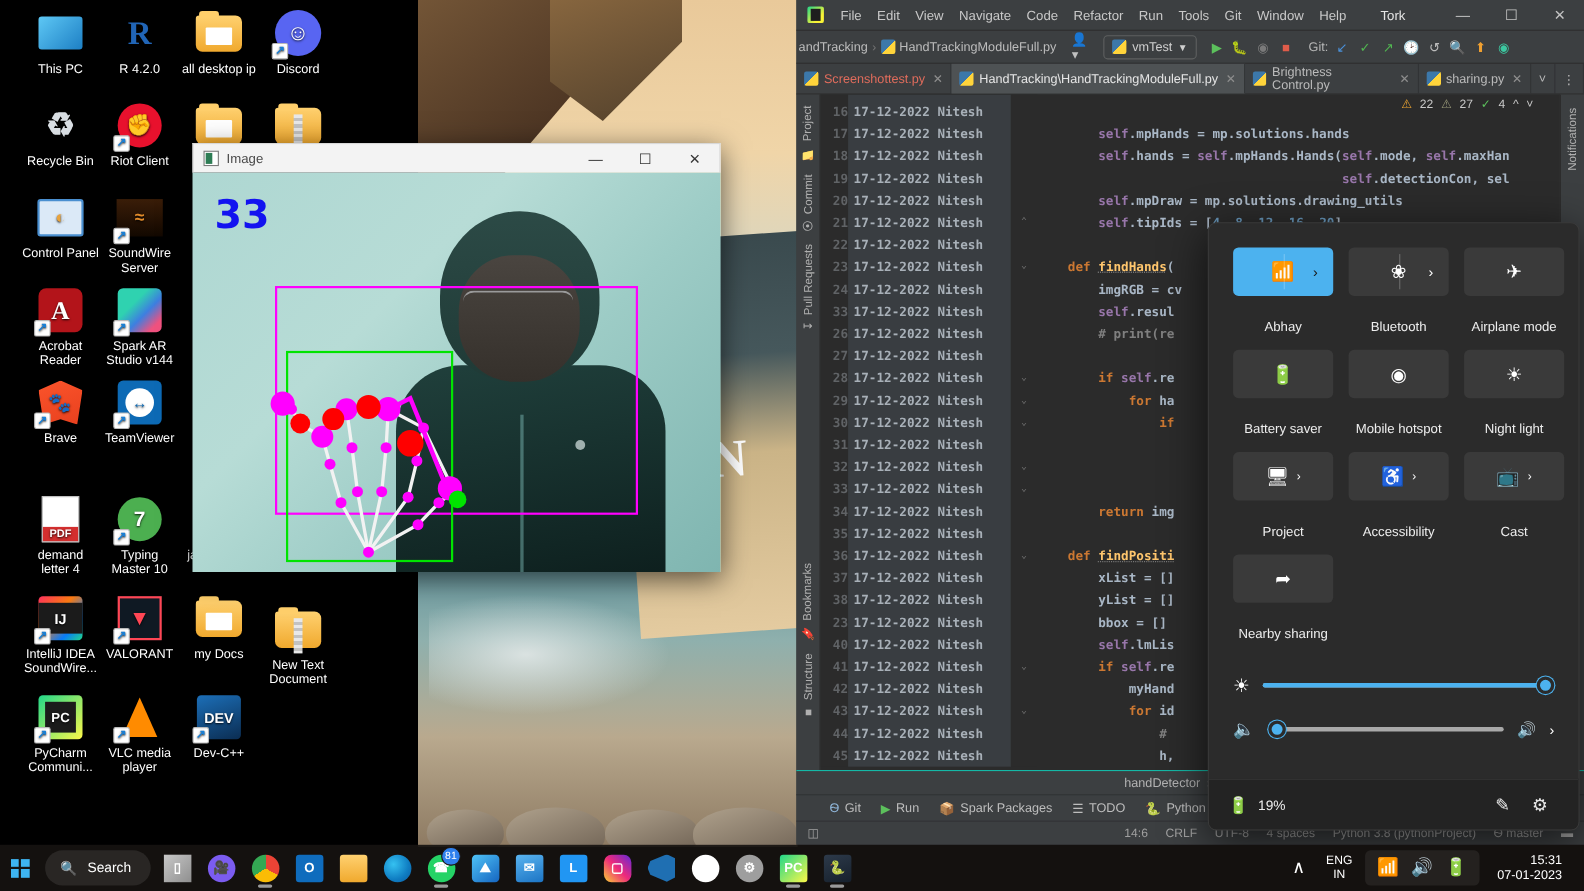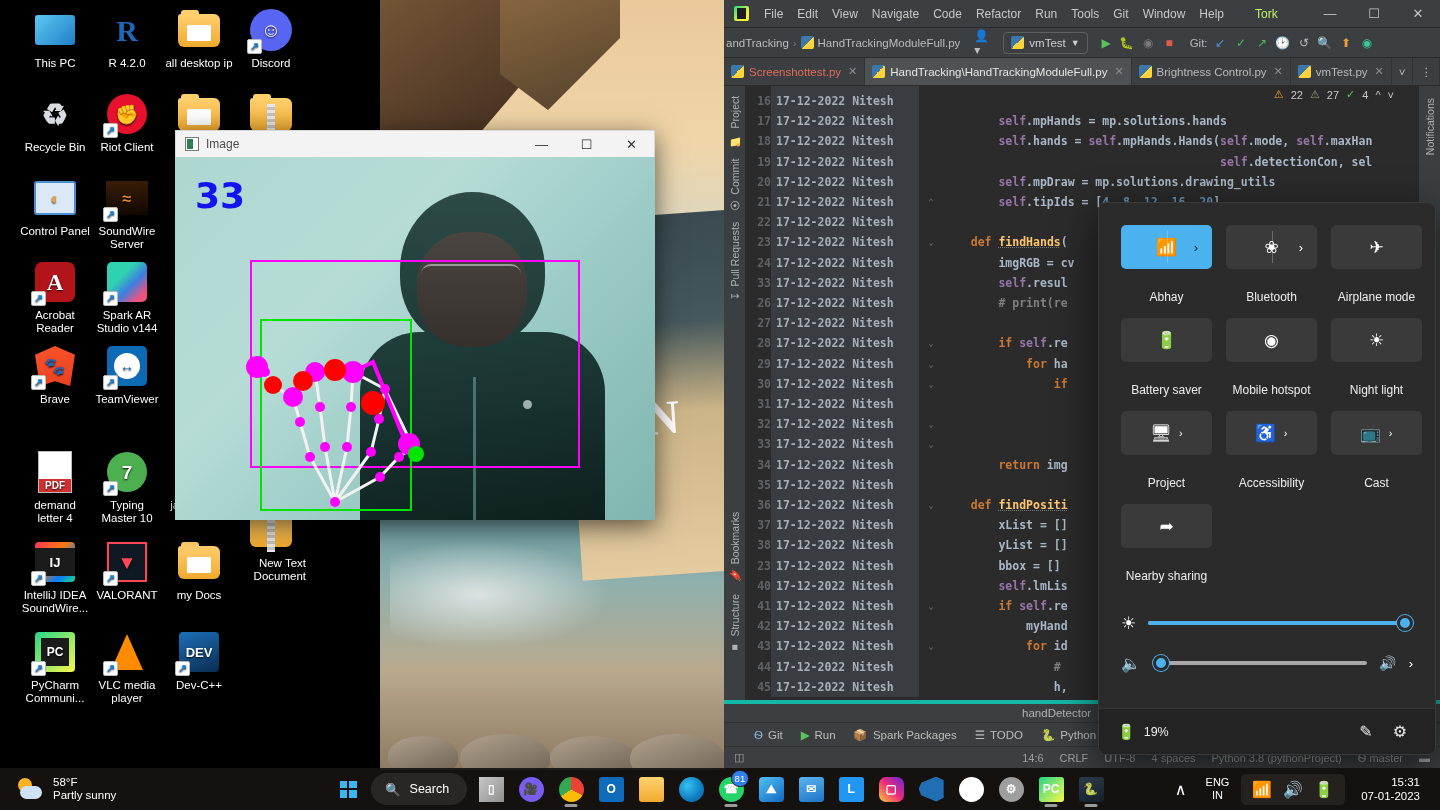--- a/index.html
+++ b/index.html
@@ -117,21 +117,21 @@
     background:#3c3f41; color:#bbb; font-size:12px;
     display:flex; flex-direction:column;
   }
   #pc-titlebar {
     height:28px; background:#3c3f41; display:flex; align-items:center;
     border-bottom:1px solid #2b2b2b; flex:0 0 28px;
   }
   #pc-logo{width:15px;height:15px;margin:0 8px 0 10px;background:linear-gradient(135deg,#21d789,#f9f336 70%);border-radius:2px;position:relative;}
   #pc-logo:after{content:"";position:absolute;left:3px;top:2px;width:9px;height:11px;background:#1e1e1e;}
   .menu-item { padding:0 7px; color:#c8c8c8; font-size:12px; line-height:28px; }
-  #pc-projname{ color:#bef264; margin-left:24px; font-size:12px; }
+  #pc-projname{ color:#e5e5e5; margin-left:24px; font-size:12px; }
   .pc-wbtn{width:44px;height:28px;display:flex;align-items:center;justify-content:center;color:#c5c5c5;font-size:13px;}
 
   #pc-navbar {
     height:30px; background:#3c3f41; display:flex; align-items:center;
     padding-left:2px; gap:4px; flex:0 0 30px; border-bottom:1px solid #2b2b2b;
   }
   .crumb{color:#bcbcbc;font-size:11.5px;display:flex;align-items:center;gap:4px;}
   .pyfile-ico{width:13px;height:13px;border-radius:2px;background:linear-gradient(135deg,#3c78aa 50%,#ffd43b 50%);}
   .sep{color:#777;font-size:11px;}
   #runconfig{
@@ -176,21 +176,21 @@
     width:148px;color:#a8b0b8;background:#393d41;padding:5px 0 0 5px;
     white-space:nowrap;font-size:11.5px;
   }
   #gutter-fold{width:24px;background:#2b2b2b;padding-top:5px;color:#6a6a6a;text-align:center;font-size:9px;}
   #code-text{padding-top:5px;white-space:pre;color:#a9b7c6;flex:1;}
   .k{color:#cc7832;} .n{color:#6897bb;} .c{color:#808080;}
   .f{color:#ffc66d;} .v{color:#9876aa;}
   .u{text-decoration:underline;text-decoration-style:dotted;text-decoration-color:#777;}
 
   #pc-bottom{flex:0 0 auto;background:#3c3f41;}
-  #breadcrumb-row{height:22px;display:flex;align-items:center;justify-content:center;gap:6px;font-size:11.5px;color:#b3b3b3;border-top:4px solid #14b8a6;}
+  #breadcrumb-row{height:22px;display:flex;align-items:center;justify-content:center;gap:6px;font-size:11.5px;color:#b3b3b3;border-top:1px solid #14b8a6;}
   #toolwin-row{height:24px;display:flex;align-items:center;gap:18px;padding-left:30px;font-size:11.5px;color:#bdbdbd;border-top:1px solid #313335;}
   .tw{display:flex;align-items:center;gap:5px;}
   #statusbar{height:22px;display:flex;align-items:center;gap:16px;font-size:11px;color:#a0a0a0;border-top:1px solid #313335;padding:0 10px;}
   #statusbar .spacer{flex:1;}
 
   
   #quick-settings{
     position:absolute; left:1098px; top:202px; width:338px; height:553px;
     background:#2b2b2b; border:1px solid #3a3a3a; border-radius:8px;
     box-shadow:0 10px 40px rgba(0,0,0,.65); overflow:hidden;
@@ -368,21 +368,21 @@
         </span><span>IntelliJ IDEA SoundWire...</span></div>
       <div class="dicon" style="left: 92px; top: 540px;"><span class="glyph">
           <span style="width:40px;height:40px;background:#0f1923;border:2px solid #ff4655;display:flex;align-items:center;justify-content:center;color:#ff4655;font-size:19px;">▼</span>
           <span class="shortcut">↗</span>
         </span><span>VALORANT</span></div>
       <div class="dicon" style="left: 164px; top: 540px;"><span class="glyph">
           <span class="folder" style="width:42px;height:33px;">
             <span class="doc"></span>
           </span>
         </span><span>my Docs</span></div>
-      <div class="dicon" style="left: 236px; top: 508px; text-align: right;"><span class="glyph">
+      <div class="dicon" style="left: 236px; top: 550px;"><span class="glyph">
           <span class="folder" style="width:42px;height:33px;">
             <span class="zip"></span>
           </span>
         </span><span>New Text Document</span></div>
       <div class="dicon" style="left: 20px; top: 630px;"><span class="glyph">
           <span style="width:40px;height:40px;background:linear-gradient(135deg,#21d789,#fcf84a);border-radius:4px;display:flex;align-items:center;justify-content:center;">
             <span style="background:#1b1b1b;color:#fff;font-size:12px;width:28px;height:28px;display:flex;align-items:center;justify-content:center;">PC</span>
           </span>
           <span class="shortcut">↗</span>
         </span><span>PyCharm Communi...</span></div>
@@ -522,21 +522,21 @@
         <span>HandTracking\HandTrackingModuleFull.py</span>
         <span class="x">✕</span>
       </div>
       <div class="etab">
         <span class="pyfile-ico"></span>
         <span>Brightness Control.py</span>
         <span class="x">✕</span>
       </div>
       <div class="etab">
         <span class="pyfile-ico"></span>
-        <span>vmTest.py</span>
+        <span>sharing.py</span>
         <span class="x">✕</span>
       </div>
       <div class="etab">
         <span>˅</span>
       </div>
       <div class="etab">
         <span>⋮</span>
       </div>
     </div>
 
@@ -818,30 +818,20 @@
       <span style="font-size:15px;">🔋</span>
       <span>19%</span>
     </span>
     <span class="spacer"></span>
     <span class="qs-fbtn">✎</span>
     <span class="qs-fbtn">⚙</span>
   </div>
 </div>
 
 <div id="taskbar">
-  <div id="tb-weather">
-    <span class="wicon">
-      <span class="sun"></span>
-        <span class="cloud"></span>
-    </span>
-    <span class="txt">
-      <div>58°F</div>
-      <div>Partly sunny</div>
-    </span>
-  </div>
   <div id="tb-center">
     <div id="start-btn">
       <span class="winlogo">
           <i></i>
           <i></i>
           <i></i>
           <i></i>
         </span>
     </div>
     <div id="search-pill">

